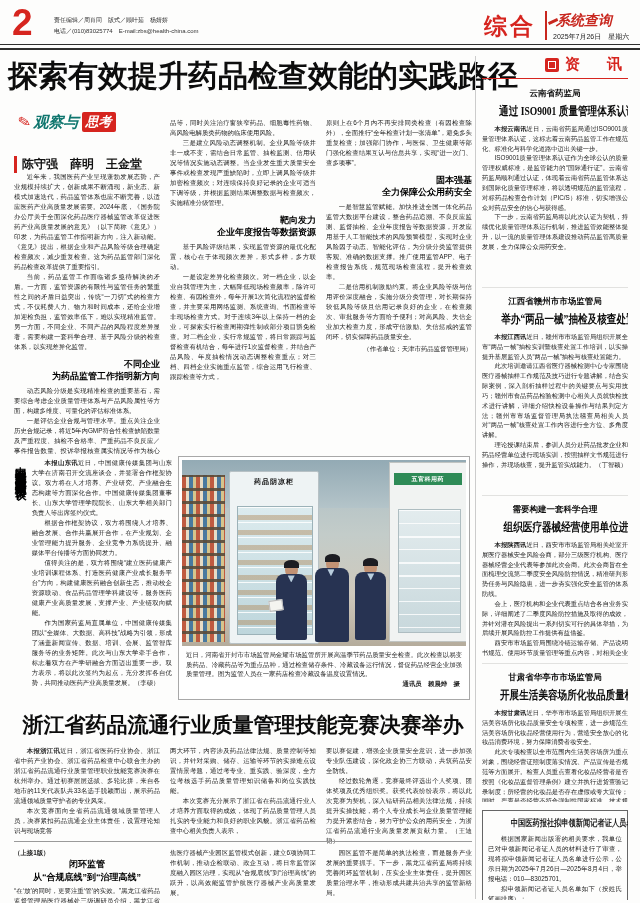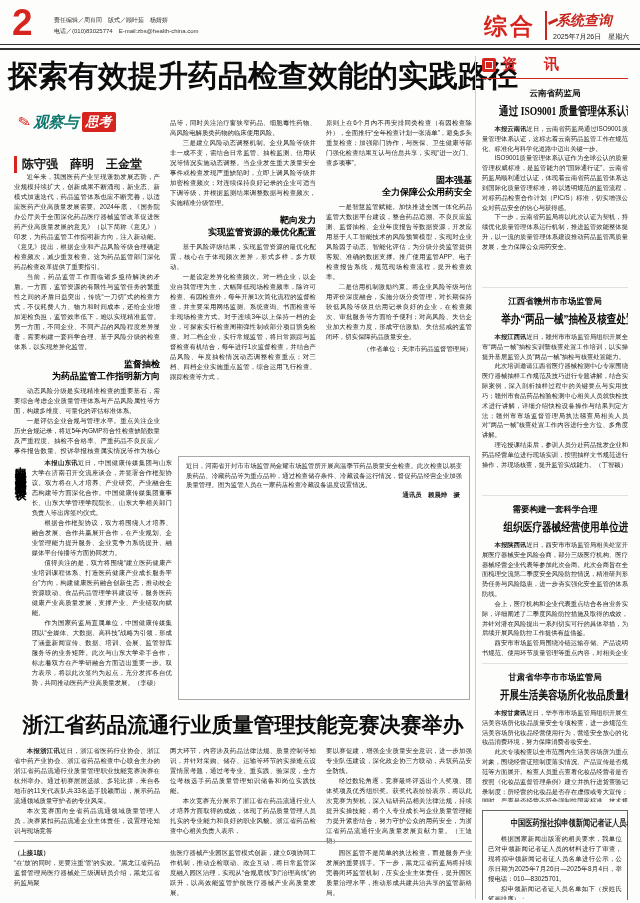--- a/index.html
+++ b/index.html
@@ -85,21 +85,21 @@
   .rule2{left:14px;top:841px;width:458px;border-top:1px solid #9a9a9a;}
   
   .jump-col{top:848px;height:55px;width:146px;}
   #j1{left:14px;} #j2{left:170px;} #j3{left:326px;}
   .jump-note{font-size:6.5px;font-weight:bold;margin:0 0 2px;text-indent:0 !important;}
   .jump-h{text-align:center;font-weight:900;font-size:9px;line-height:1.4;margin:0 0 3px;color:#000;}
   
   .vrule{left:475px;top:56px;height:843px;border-left:1px solid #ccc;}
   .sidebar{left:482px;top:55px;width:146px;height:845px;overflow:hidden;}
   .zx-head{display:flex;align-items:center;gap:6px;border-bottom:1.5px solid #d6251f;
-           padding-bottom:4px;margin-bottom:9px;}
+           padding-bottom:4px;margin-bottom:9px;justify-content:flex-end;}
   .zx-icon{width:14px;height:14px;background:#d6251f;border-radius:2px;position:relative;flex:0 0 auto;}
   .zx-icon::before{content:'';position:absolute;inset:3px;border:1.5px solid #fff;}
   .zx-title{color:#d6251f;font-size:15px;font-weight:900;letter-spacing:6px;}
   .sb-art{margin-bottom:8px;padding-bottom:5px;border-bottom:1px solid #e2e2e0;}
   .sb-kicker{text-align:center;font-size:8.5px;font-weight:bold;color:#111;margin:2px 0 3px;}
   .sb-hl{text-align:center;font-size:12px;font-weight:900;color:#0c0c0c;margin-bottom:4px;
          font-family:"Liberation Serif","DejaVu Serif",serif;white-space:nowrap;}
   .squeeze{display:inline-block;transform:scaleX(.8);transform-origin:center;white-space:nowrap;}
   .sb-body{overflow:hidden;}
   #sbBody1{height:158px;} #sbBody2{height:158px;} #sbBody3{height:118px;} #sbBody4{height:94px;}
@@ -131,34 +131,34 @@
     <span class="badge-pen">✎</span>
     <span class="badge-t1">观察与</span>
     <span class="badge-t2">思考</span>
   </div>
   <div class="abs byline">陈守强　薛明　王金堂</div>
 
   <div id="c1" class="col bt">
     <p>近年来，我国医药产业呈现蓬勃发展态势，产业规模持续扩大，创新成果不断涌现，新业态、新模式加速迭代，药品监管体系也应不断完善，以适应医药产业高质量发展需要。2024年底，《国务院办公厅关于全面深化药品医疗器械监管改革促进医药产业高质量发展的意见》（以下简称《意见》）印发，为药品监管工作指明新方向，注入新动能。《意见》提出，根据企业和产品风险等级合理确定检查频次，减少重复检查。这为药品监管部门深化药品检查改革提供了重要指引。</p>
     <p>当前，药品监管工作面临诸多亟待解决的矛盾。一方面，监管资源的有限性与监管任务的繁重性之间的矛盾日益突出，传统“一刀切”式的检查方式，不仅耗费人力、物力和时间成本，还给企业增加迎检负担，监管效率低下，难以实现精准监管。另一方面，不同企业、不同产品的风险程度差异显著，需要构建一套科学合理、基于风险分级的检查体系，以实现差异化监管。</p>
     <div class="subhead">
-      <div>监督抽检</div>
+      <div>不同企业</div>
       <div>为药品监管工作指明新方向</div>
     </div>
     <p>动态风险分级是实现精准检查的重要基石，需要综合考虑企业质量管理体系与产品风险属性等方面，构建多维度、可量化的评估标准体系。</p>
     <p>一是评估企业合规与管理水平。重点关注企业历史合规记录，将近5年内GMP符合性检查缺陷数量及严重程度、抽检不合格率、严重药品不良反应／事件报告数量、投诉举报核查属实情况等作为核心评估指标。同时，评估企业质量管理体系运行情况，涵盖质量受权人独立履职能力、偏差与变更控制的有效性等方面。</p>
 
   </div>
 
   <div id="c2" class="col bt">
     <p class="cont">品等，同时关注治疗窗狭窄药品、细胞毒性药物、高风险电解质类药物的临床使用风险。</p>
     <p>三是建立风险动态调整机制。企业风险等级并非一成不变，需结合日常监管、抽检监测、信用状况等情况实施动态调整。当企业发生重大质量安全事件或检查发现严重缺陷时，立即上调风险等级并加密检查频次；对连续保持良好记录的企业可适当下调等级，并根据监测结果调整数据与检查频次，实施精准分级管理。</p>
     <div class="subhead">
       <div>靶向发力</div>
-      <div>实现监管资源的最优化配置</div>
+      <div>企业年度报告等数据资源</div>
     </div>
     <p>基于风险评级结果，实现监管资源的最优化配置，核心在于体现频次差异，形式多样，多方联动。</p>
     <p>一是设定差异化检查频次。对一档企业，以企业自我管理为主，大幅降低现场检查频率，除许可检查、有因检查外，每年开展1次简化流程的监督检查，并主要采用网络监测、系统查询、书面检查等非现场检查方式。对于连续3年以上保持一档的企业，可探索实行检查周期弹性制或部分项目豁免检查。对二档企业，实行常规监管，将日常跟踪与监督检查有机结合，每年进行1次监督检查，并结合产品风险、年度抽检情况动态调整检查重点；对三档、四档企业实施重点监管，综合运用飞行检查、跟踪检查等方式，</p>
   </div>
 
   <div id="c3" class="col bt">
     <p class="cont">原则上在6个月内不再安排同类检查（有因检查除外），全面推行“全年检查计划一张清单”，避免多头重复检查；加强部门协作，与医保、卫生健康等部门强化检查结果互认与信息共享，实现“进一次门、查多项事”。</p>
     <div class="subhead">
       <div>固本强基</div>
       <div>全力保障公众用药安全</div>
@@ -172,20 +172,44 @@
     <div class="vtitle">中国健康传媒集团与山东大学签署合作框架协议</div>
     <div class="mediabody bt">
       <p><b>本报山东讯</b><span>近日，中国健康传媒集团与山东大学在济南召开交流座谈会，并签署合作框架协议。双方将在人才培养、产业研究、产业融合生态构建等方面深化合作。中国健康传媒集团董事长、山东大学管理学院院长、山东大学相关部门负责人等出席签约仪式。</span></p>
       <p>根据合作框架协议，双方将围绕人才培养、融合发展、合作共赢展开合作，在产业规划、企业管理能力提升服务、企业竞争力系统提升、融媒体平台传播等方面协同发力。</p>
       <p>值得关注的是，双方将围绕“建立医药健康产业培训课程体系、打造医药健康产业成长服务平台”方向，构建健康医药融合创新生态，推动校企资源联动、食品药品管理学科建设等，服务医药健康产业高质量发展，支撑产业、产业链双向赋能。</p>
       <p>作为国家药监局直属单位，中国健康传媒集团以“全媒体、大数据、高科技”战略为引领，形成了涵盖新闻宣传、数据、培训、会展、监管智库服务等的业务矩阵。此次与山东大学牵手合作，标志着双方在产学研融合方面迈出重要一步。双方表示，将以此次签约为起点，充分发挥各自优势，共同推动医药产业高质量发展。（李硕）</p>
     </div>
   </div>
 
   <div id="figureBox" class="abs">
+    <div class="photo">
+      <div class="ph-wall"></div>
+      <div class="ph-shelf"></div>
+      <div class="ph-fridge1">
+        <div class="ph-fridge1-label">药品阴凉柜</div>
+        <div class="ph-fridge1-glass"></div>
+      </div>
+      <div class="ph-fridge2"></div>
+      <div class="ph-sign">五官科用药</div>
+      <div class="person" style="left:33%;">
+        <div class="p-head"></div>
+        <div class="p-torso">
+            <div class="p-paper"></div>
+          </div>
+      </div>
+      <div class="person" style="left:47%;bottom:2%;">
+        <div class="p-head"></div>
+        <div class="p-torso" style="height:74px;width:34px;"></div>
+      </div>
+      <div class="person" style="left:61%;">
+        <div class="p-head"></div>
+        <div class="p-torso" style="height:68px;"></div>
+      </div>
+    </div>
     <div class="caption">近日，河南省开封市市场监管局金耀市场监管所开展高温季节药品质量安全检查。此次检查以易变质药品、冷藏药品等为重点品种，通过检查储存条件、冷藏设备运行情况，督促药品经营企业加强质量管理。图为监管人员在一家药店检查冷藏设备温度设置情况。</div>
     <div class="credit">通讯员　赖晨烨　摄</div>
   </div>
 
   <div class="abs zj-hl">浙江省药品流通行业质量管理技能竞赛决赛举办</div>
   <div id="zj1" class="abs zj-col bt">
     <p><b>本报浙江讯</b><span>近日，浙江省医药行业协会、浙江省中药产业协会、浙江省药品检查中心联合主办的浙江省药品流通行业质量管理职业技能竞赛决赛在杭州举办。通过初赛层层选拔、多轮比拼，来自各地市的11支代表队共33名选手脱颖而出，展示药品流通领域质量守护者的专业风采。</span></p>
     <p>本次竞赛面向全省药品流通领域质量管理人员，决赛紧扣药品流通企业主体责任，设置理论知识与现场竞答</p>
   </div>
   <div id="zj2" class="abs zj-col bt">
@@ -194,20 +218,24 @@
   </div>
   <div id="zj3" class="abs zj-col bt">
     <p class="cont">要以赛促建，增强企业质量安全意识，进一步加强专业队伍建设，深化政企协三方联动，共筑药品安全防线。</p>
     <p>经过数轮角逐，竞赛最终评选出个人奖项、团体奖项及优秀组织奖。获奖代表纷纷表示，将以此次竞赛为契机，深入钻研药品相关法律法规，持续提升实操技能，将个人专业成长与企业质量管理能力提升紧密结合，努力守护公众的用药安全，为浙江省药品流通行业高质量发展贡献力量。（王迪韬）</p>
   </div>
 
   <div class="abs rule2"></div>
 
   <div id="j1" class="abs jump-col bt">
     <p class="jump-note">（上接1版）</p>
+    <div class="jump-h">
+      <div>闭环监管</div>
+      <div>从“合规底线”到“治理高线”</div>
+    </div>
     <p class="cont">“在‘放’的同时，更要注重‘管’的实效。”黑龙江省药品监督管理局医疗器械处三级调研员介绍，黑龙江省药监局聚</p>
   </div>
   <div id="j2" class="abs jump-col bt">
     <p class="cont">焦医疗器械产业园区监管模式创新，建立6项协同工作机制，推动企检联动、政企互动，将日常监管深度融入园区治理，实现从“合规底线”到“治理高线”的跃升，以高效能监管护航医疗器械产业高质量发展。</p>
   </div>
   <div id="j3" class="abs jump-col bt">
     <p>园区监管不是简单的执法检查，而是服务产业发展的重要抓手。下一步，黑龙江省药监局将持续完善闭环监管机制，压实企业主体责任，提升园区质量治理水平，推动形成共建共治共享的监管新格局。</p>
   </div>
 
   <div class="abs vrule"></div>

